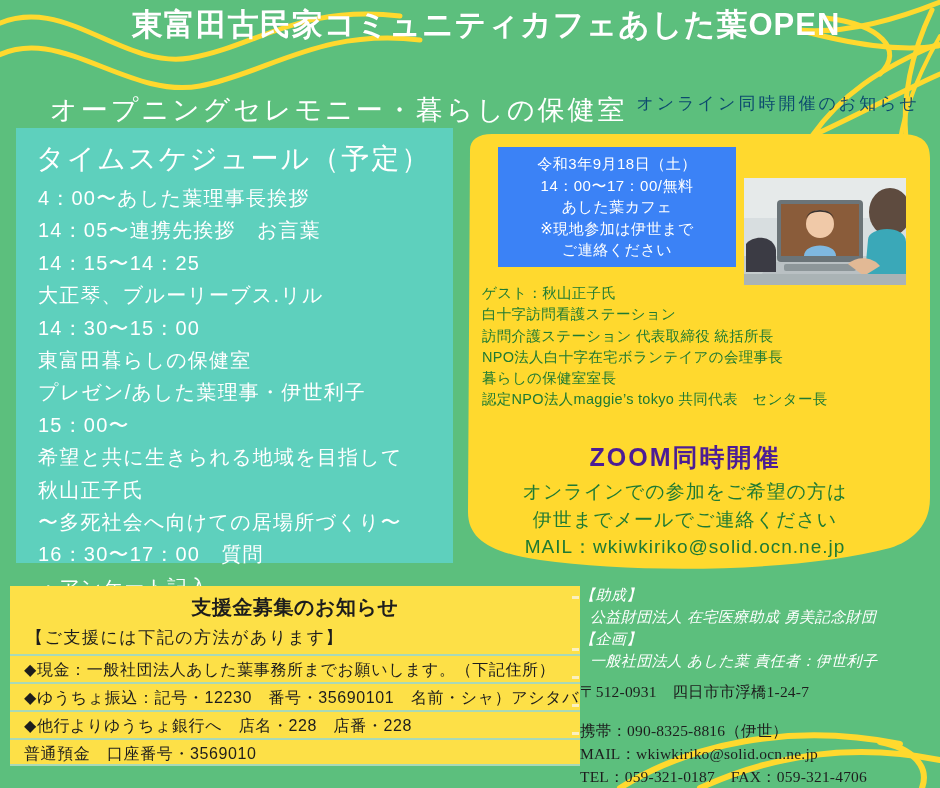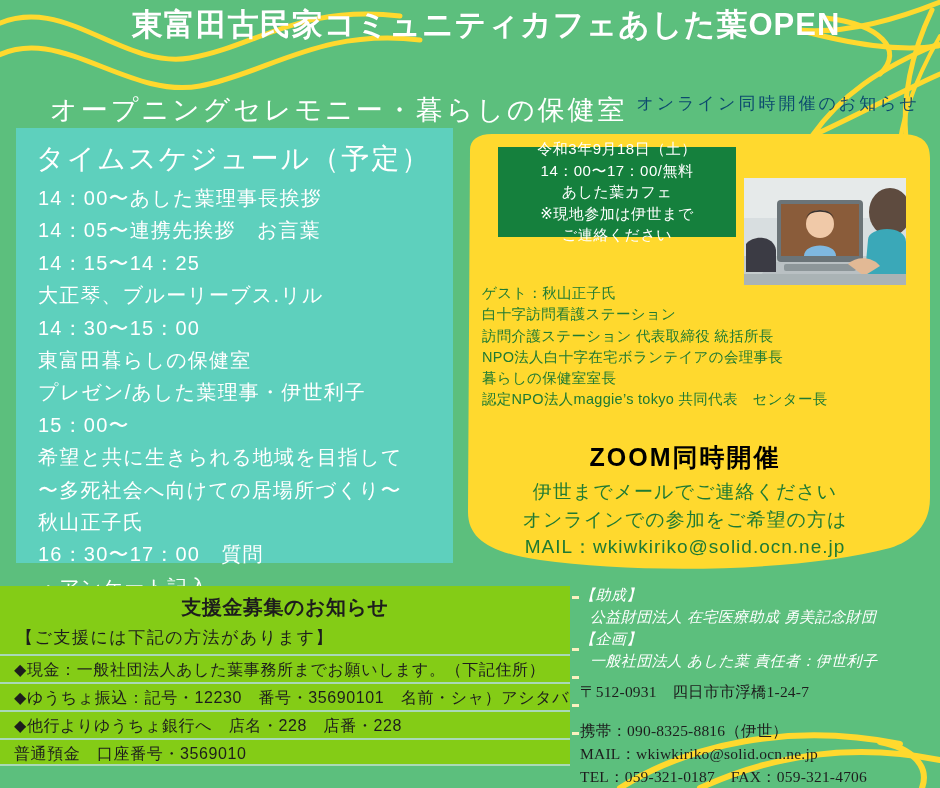--- a/index.html
+++ b/index.html
@@ -41,22 +41,22 @@
     font-size:28px;letter-spacing:2px;white-space:nowrap;
   }
   .sched-list{
     position:absolute;left:22px;top:54px;width:410px;
     color:#ffffff;font-size:20px;line-height:32.4px;letter-spacing:1.2px;
   }
   .sched-list div{white-space:nowrap;}
 
   
   .datebox{
-    position:absolute;left:498px;top:147px;width:238px;height:90px;
-    background:#15803d;
+    position:absolute;left:498px;top:147px;width:238px;height:120px;
+    background:#3b82f6;
     display:flex;flex-direction:column;align-items:center;justify-content:center;
   }
   .datebox div{
     color:#ffffff;font-size:15px;line-height:21.5px;letter-spacing:.5px;
     white-space:nowrap;text-align:center;
   }
 
   
   .photo{
     position:absolute;left:744px;top:178px;width:162px;height:107px;
@@ -67,32 +67,32 @@
   
   .guests{
     position:absolute;left:482px;top:283px;width:440px;
     color:#1f7a33;font-size:14.5px;line-height:21.3px;letter-spacing:.3px;
   }
   .guests div{white-space:nowrap;}
 
   
   .zoomtitle{
     position:absolute;left:455px;top:441px;width:460px;text-align:center;
-    color:#000000;font-size:25px;font-weight:bold;letter-spacing:2px;
+    color:#4c1d95;font-size:25px;font-weight:bold;letter-spacing:2px;
   }
   .zoomlines{
     position:absolute;left:455px;top:478px;width:460px;text-align:center;
     color:#1f7a33;font-size:19px;line-height:27.5px;letter-spacing:1px;
   }
   .zoomlines div{white-space:nowrap;}
 
   
   .donate{
-    position:absolute;left:0px;top:586px;width:570px;height:180px;
-    background:#84cc16;
+    position:absolute;left:10px;top:586px;width:570px;height:180px;
+    background:#fde047;
   }
   .donate-title{
     position:absolute;left:0;top:8px;width:570px;text-align:center;
     color:#1d1d1d;font-size:20px;font-weight:bold;letter-spacing:.5px;
   }
   .donate-sub{
     position:absolute;left:16px;top:40px;color:#1d1d1d;font-size:17px;letter-spacing:1.5px;
     white-space:nowrap;
   }
   .donate-rows{position:absolute;left:0;top:68px;width:570px;}
@@ -142,31 +142,31 @@
 
   <div class="header">
     <div class="hl1">東富田古民家コミュニティカフェあした葉OPEN</div>
     <div class="hl2">オープニングセレモニー・暮らしの保健室</div>
     <div class="hl3">オンライン同時開催のお知らせ</div>
   </div>
 
   <div class="schedule">
     <div class="sched-title">タイムスケジュール（予定）</div>
     <div class="sched-list">
-      <div>14：00〜あした葉理事長挨拶</div>
+      <div>4：00〜あした葉理事長挨拶</div>
       <div>14：05〜連携先挨拶　お言葉</div>
       <div>14：15〜14：25</div>
       <div>大正琴、ブルーリーブス.リル</div>
       <div>14：30〜15：00</div>
       <div>東富田暮らしの保健室</div>
       <div>プレゼン/あした葉理事・伊世利子</div>
       <div>15：00〜</div>
       <div>希望と共に生きられる地域を目指して</div>
+      <div>秋山正子氏</div>
       <div>〜多死社会へ向けての居場所づくり〜</div>
-      <div>秋山正子氏</div>
       <div>16：30〜17：00　質問</div>
       <div>・アンケート記入</div>
     </div>
   </div>
 
   <svg class="deco" width="940" height="788" viewBox="0 0 940 788">
     <path d="M470 150
              C 470 140, 478 134, 492 134
              L 900 134
              C 922 134, 930 142, 930 158
@@ -215,22 +215,22 @@
     <div>ゲスト：秋山正子氏</div>
     <div>白十字訪問看護ステーション</div>
     <div>訪問介護ステーション 代表取締役 統括所長</div>
     <div>NPO法人白十字在宅ボランテイアの会理事長</div>
     <div>暮らしの保健室室長</div>
     <div>認定NPO法人maggie’s tokyo 共同代表　センター長</div>
   </div>
 
   <div class="zoomtitle">ZOOM同時開催</div>
   <div class="zoomlines">
+    <div>オンラインでの参加をご希望の方は</div>
     <div>伊世までメールでご連絡ください</div>
-    <div>オンラインでの参加をご希望の方は</div>
     <div>MAIL：wkiwkiriko@solid.ocn.ne.jp</div>
   </div>
 
   <div class="donate">
     <div class="donate-title">支援金募集のお知らせ</div>
     <div class="donate-sub">【ご支援には下記の方法があります】</div>
     <div class="donate-rows">
       <div class="drow">◆現金：一般社団法人あした葉事務所までお願いします。（下記住所）</div>
       <div class="drow">◆ゆうちょ振込：記号・12230　番号・35690101　名前・シャ）アシタバ</div>
       <div class="drow">◆他行よりゆうちょ銀行へ　店名・228　店番・228</div>

